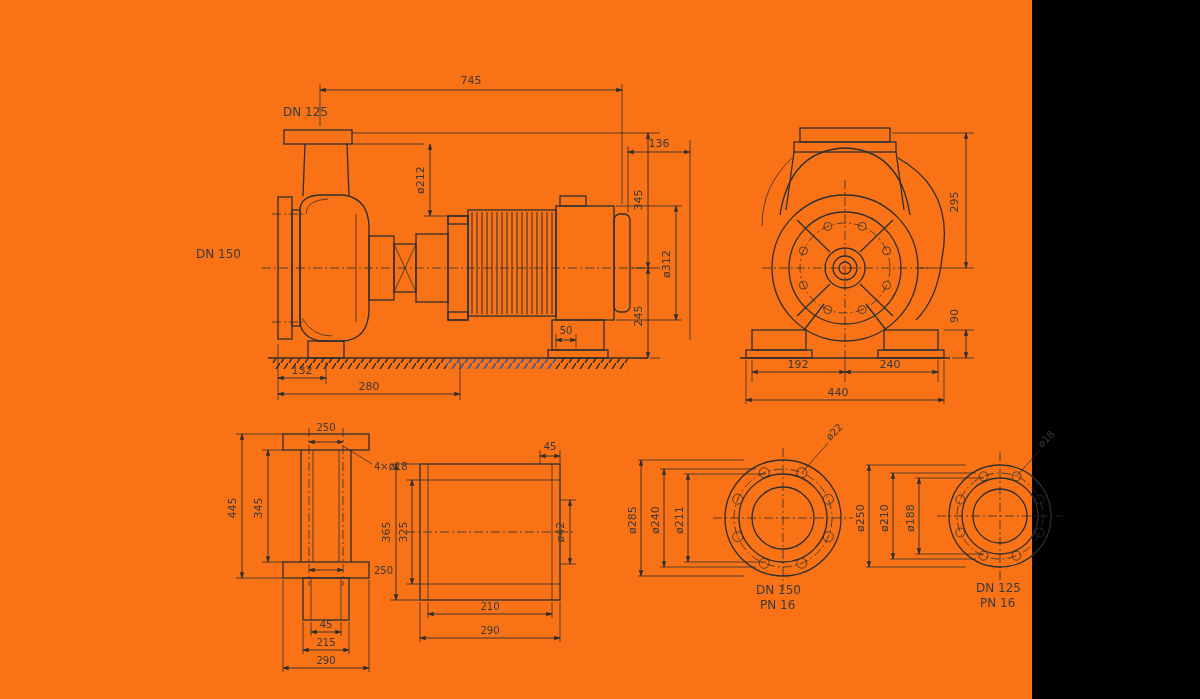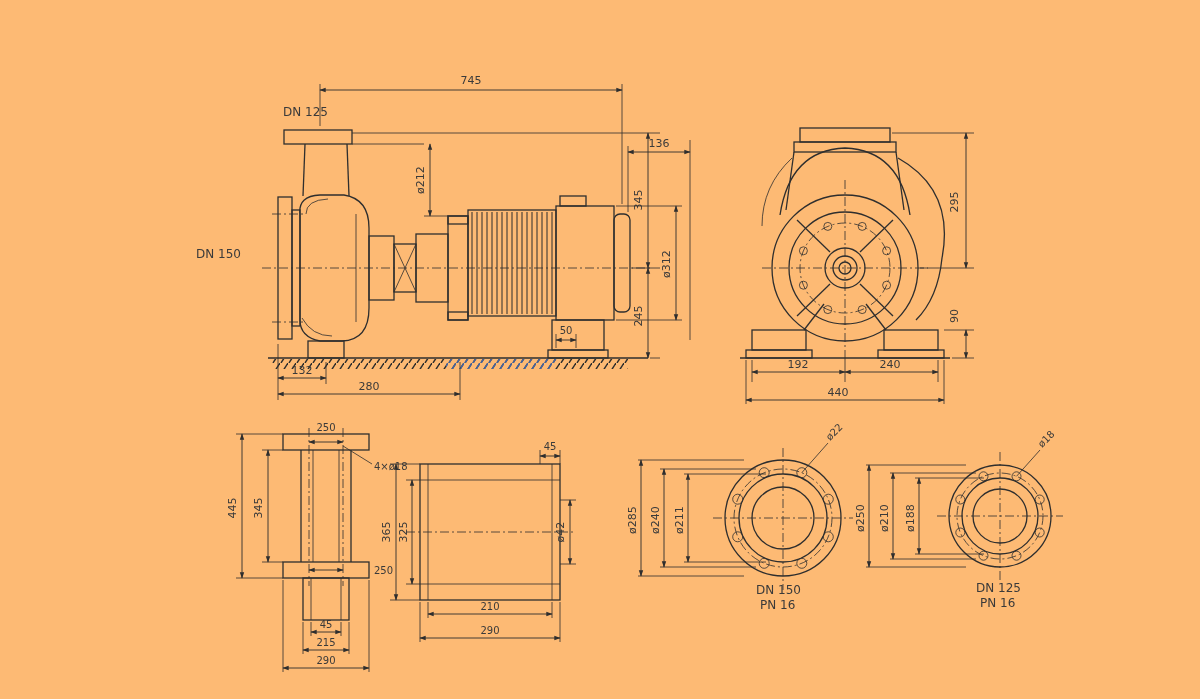--- a/index.html
+++ b/index.html
@@ -1,16 +1,16 @@
 <!DOCTYPE html>
 <html><head>
 <meta charset="utf-8">
 <style>
   html,body{margin:0;padding:0;background:#000;width:1200px;height:699px;overflow:hidden}
-  .stage{position:relative;width:1200px;height:699px;background:#fdba74}
+  .stage{position:relative;width:1032px;height:699px;background:#f97316}
   svg{display:block}
   svg text{font-family:"DejaVu Sans",sans-serif;fill:#3a3a3a}
   .t11{font-size:11px}
   .t12{font-size:12px}
   .t10{font-size:10px}
   .ln{stroke:#2e2e2e;stroke-width:1.3;fill:none}
   .lnT{stroke:#2e2e2e;stroke-width:0.8;fill:none}
   .dim{stroke:#2e2e2e;stroke-width:0.9;fill:none}
   .cl{stroke:#2e2e2e;stroke-width:0.8;fill:none;stroke-dasharray:9 3 2 3}
 </style>

